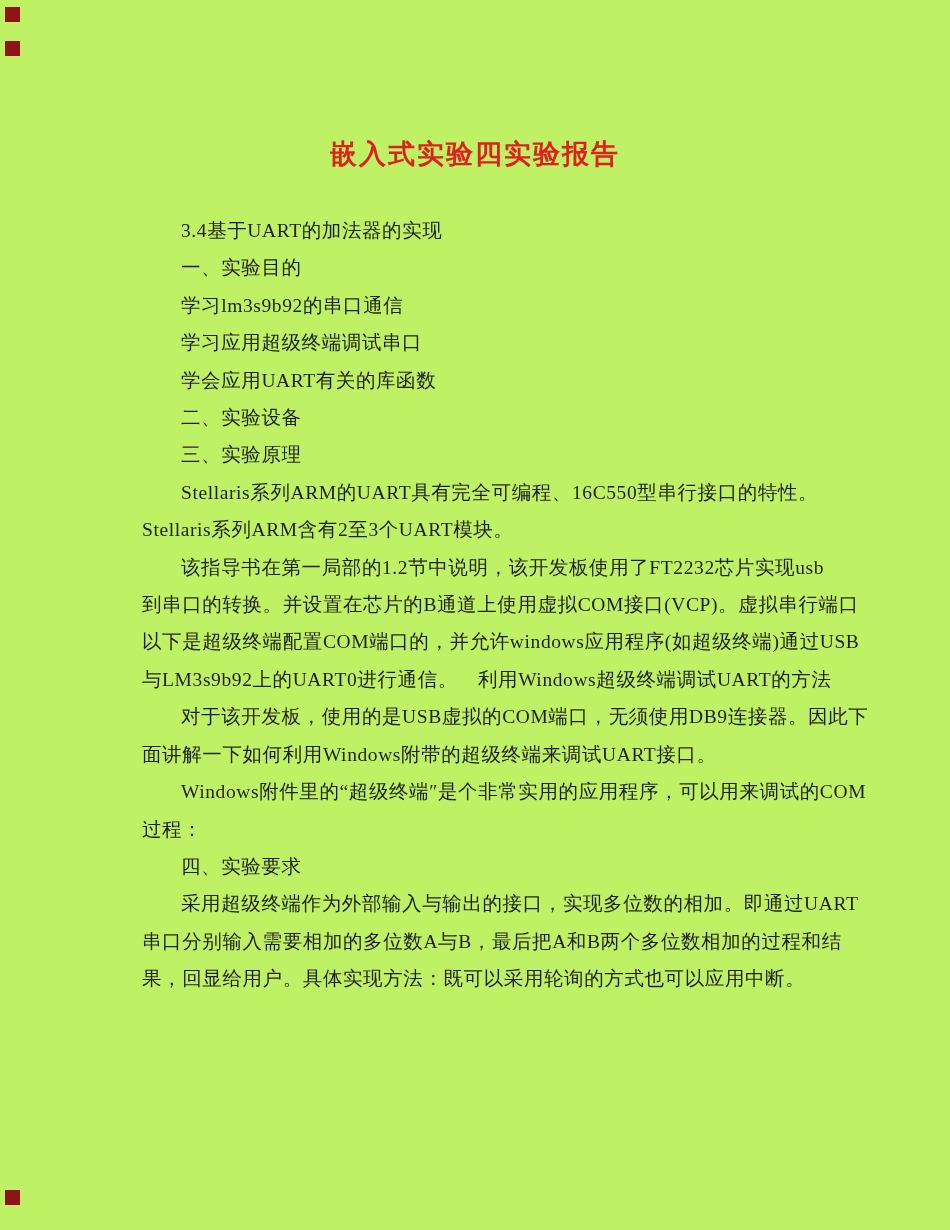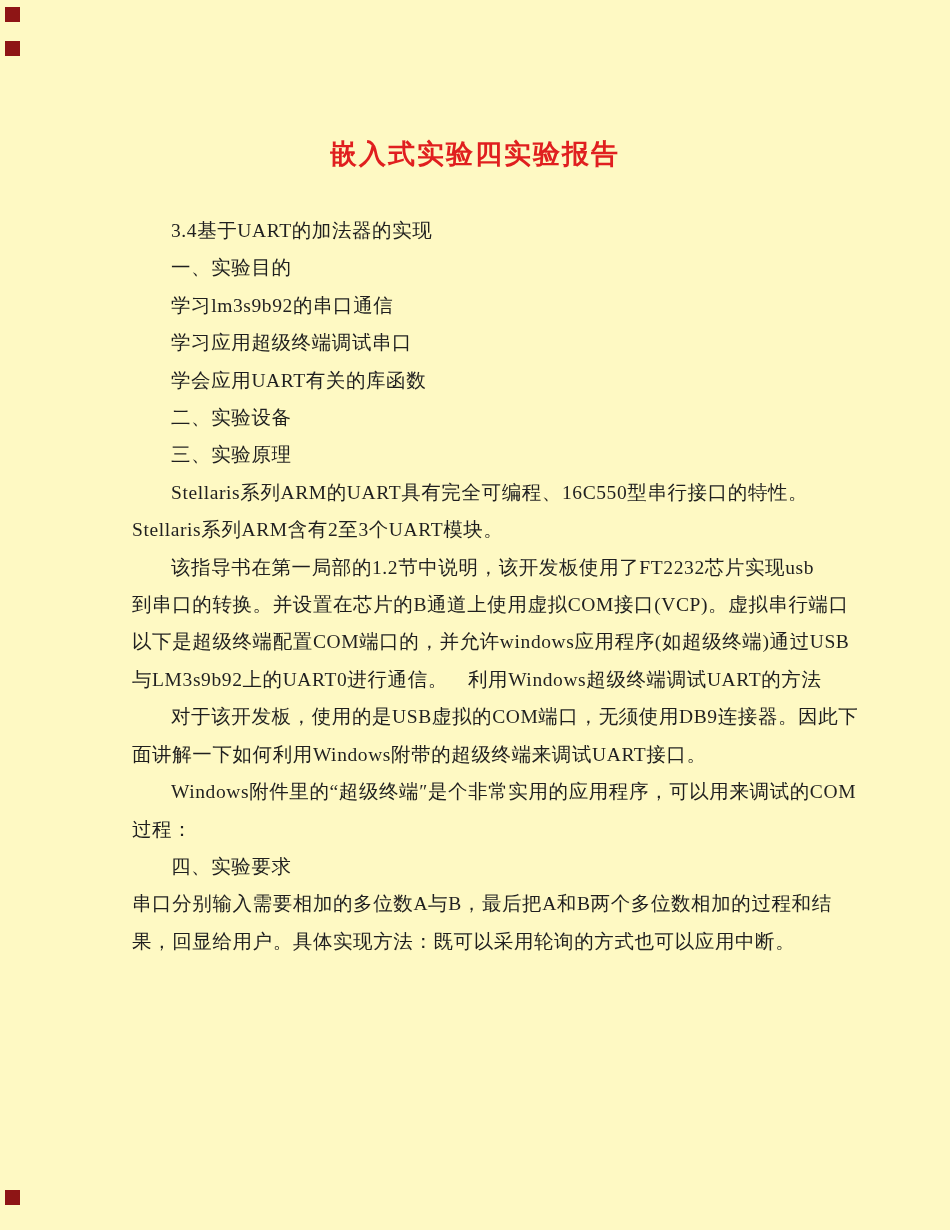--- a/index.html
+++ b/index.html
@@ -4,21 +4,21 @@
 <style>
   html, body {
     margin: 0;
     padding: 0;
     background: #ffffff;
   }
   #page {
     position: relative;
     width: 950px;
     height: 1230px;
-    background: #fef9c3;
+    background: #bef264;
     overflow: hidden;
     font-family: "Liberation Serif", "DejaVu Serif", serif;
   }
   
   .corner-mark {
     position: absolute;
     left: 5px;
     width: 15px;
     height: 15px;
     background: #8e1515;
@@ -39,21 +39,21 @@
     letter-spacing: 2px;
     color: #e01f1f;
     margin: 0;
     white-space: nowrap;
   }
 
   
   #body-text {
     position: absolute;
     top: 212px;
-    left: 132px;
+    left: 142px;
     width: 676px;
     font-size: 19.5px;
     line-height: 37.4px;
     color: #1f1f1f;
     letter-spacing: 0.6px;
   }
   #body-text .line {
     white-space: nowrap;
   }
   #body-text .line.indent {
@@ -83,17 +83,18 @@
       <div class="line">Stellaris系列ARM含有2至3个UART模块。</div>
       <div class="line indent">该指导书在第一局部的1.2节中说明，该开发板使用了FT2232芯片实现usb</div>
       <div class="line">到串口的转换。并设置在芯片的B通道上使用虚拟COM接口(VCP)。虚拟串行端口</div>
       <div class="line">以下是超级终端配置COM端口的，并允许windows应用程序(如超级终端)通过USB</div>
       <div class="line">与LM3s9b92上的UART0进行通信。　利用Windows超级终端调试UART的方法</div>
       <div class="line indent">对于该开发板，使用的是USB虚拟的COM端口，无须使用DB9连接器。因此下</div>
       <div class="line">面讲解一下如何利用Windows附带的超级终端来调试UART接口。</div>
       <div class="line indent">Windows附件里的“超级终端″是个非常实用的应用程序，可以用来调试的COM</div>
       <div class="line">过程：</div>
       <div class="line indent">四、实验要求</div>
+      <div class="line indent">采用超级终端作为外部输入与输出的接口，实现多位数的相加。即通过UART</div>
       <div class="line">串口分别输入需要相加的多位数A与B，最后把A和B两个多位数相加的过程和结</div>
       <div class="line">果，回显给用户。具体实现方法：既可以采用轮询的方式也可以应用中断。</div>
     </div>
 
 </div>
 
 </body></html>

